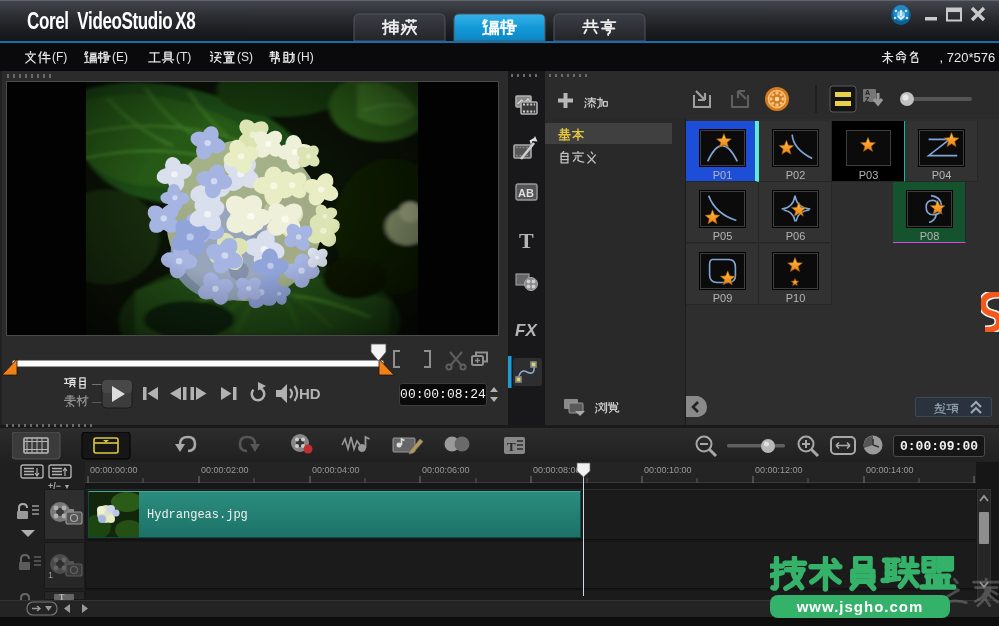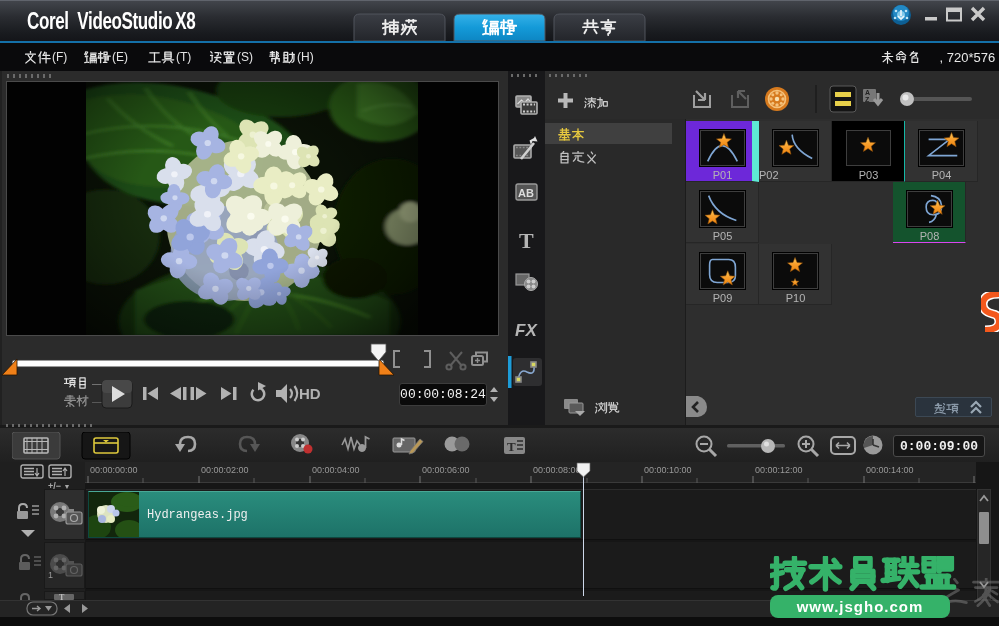--- a/index.html
+++ b/index.html
@@ -694,53 +694,60 @@
 <rect x="173" y="4" width="13" height="13" rx="1" fill="#777"></rect>
 <text x="175" y="10" font-size="7" fill="#222" font-family="Liberation Sans" font-weight="bold">A</text>
 <text x="175" y="17" font-size="7" fill="#222" font-family="Liberation Sans" font-weight="bold">Z</text>
 <path d="M188 8 v10 M184 14 l4 5 4 -5" stroke="#999" stroke-width="3" fill="none"></path>
 </svg>
     <svg class="abs" style="left:898px;top:90px" width="90" height="18">
 <rect x="2" y="7" width="72" height="4" rx="2" fill="#555"></rect>
 <circle cx="9" cy="9" r="7" fill="#c0c0c0"></circle>
       <circle cx="7.5" cy="7.5" r="3" fill="#e8e8e8"></circle>
 </svg>
-    <div class="abs" style="left:686px;top:121px;width:73px;height:61px;background:#6d28d9;border-right:7px solid #5eead4;border-bottom:1px solid #262626">
+    <div class="abs" style="left:686px;top:121px;width:73px;height:61px;background:#1d4ed8;border-right:4px solid #5eead4;border-bottom:1px solid #262626">
 <svg style="position:absolute;left:14px;top:9px;background:#0b0b0b;outline:1px solid #000;border:1px solid #3e3e3e" width="45" height="36" viewBox="0 0 45 34">
         <path d="M7 31 Q22 -2 38 31" fill="none" stroke="#7fa6d4" stroke-width="1.7"></path>
         <polygon points="24.0,1.8 26.1,7.1 31.8,7.5 27.4,11.1 28.8,16.6 24.0,13.6 19.2,16.6 20.6,11.1 16.2,7.5 21.9,7.1" fill="url(#sg)" stroke="#8a4d0a" stroke-width="0.6"></polygon>
       </svg>
 <div style="position:absolute;left:0;top:48px;width:73px;text-align:center;color:#b4b4b4;font-size:11px">P01</div>
     </div>
     <div class="abs" style="left:759px;top:121px;width:73px;height:61px;background:#323232;border-right:1px solid #262626;border-bottom:1px solid #262626">
 <svg style="position:absolute;left:14px;top:9px;background:#0b0b0b;outline:1px solid #000;border:1px solid #3e3e3e" width="45" height="36" viewBox="0 0 45 34">
         <path d="M19 3 Q20 18 40 28" fill="none" stroke="#7fa6d4" stroke-width="1.7"></path>
         <polygon points="13.0,8.8 15.1,14.1 20.8,14.5 16.4,18.1 17.8,23.6 13.0,20.6 8.2,23.6 9.6,18.1 5.2,14.5 10.9,14.1" fill="url(#sg)" stroke="#8a4d0a" stroke-width="0.6"></polygon>
       </svg>
-<div style="position:absolute;left:0;top:48px;width:73px;text-align:left;color:#b4b4b4;font-size:11px">P02</div>
+<div style="position:absolute;left:0;top:48px;width:73px;text-align:center;color:#b4b4b4;font-size:11px">P02</div>
     </div>
     <div class="abs" style="left:832px;top:121px;width:73px;height:61px;background:#000000;border-right:1px solid #14b8a6;border-bottom:1px solid #262626">
 <svg style="position:absolute;left:14px;top:9px;background:#0b0b0b;outline:1px solid #000;border:1px solid #3e3e3e" width="45" height="36" viewBox="0 0 45 34">
         <polygon points="22.0,5.8 24.1,11.1 29.8,11.5 25.4,15.1 26.8,20.6 22.0,17.6 17.2,20.6 18.6,15.1 14.2,11.5 19.9,11.1" fill="url(#sg)" stroke="#8a4d0a" stroke-width="0.6"></polygon>
       </svg>
 <div style="position:absolute;left:0;top:48px;width:73px;text-align:center;color:#b4b4b4;font-size:11px">P03</div>
     </div>
     <div class="abs" style="left:905px;top:121px;width:73px;height:61px;background:#323232;border-right:1px solid #262626;border-bottom:1px solid #262626">
 <svg style="position:absolute;left:14px;top:9px;background:#0b0b0b;outline:1px solid #000;border:1px solid #3e3e3e" width="45" height="36" viewBox="0 0 45 34">
         <path d="M9 8 H31 L9 25 H39" fill="none" stroke="#7fa6d4" stroke-width="1.7"></path>
         <polygon points="33.0,0.8 35.1,6.1 40.8,6.5 36.4,10.1 37.8,15.6 33.0,12.6 28.2,15.6 29.6,10.1 25.2,6.5 30.9,6.1" fill="url(#sg)" stroke="#8a4d0a" stroke-width="0.6"></polygon>
       </svg>
 <div style="position:absolute;left:0;top:48px;width:73px;text-align:center;color:#b4b4b4;font-size:11px">P04</div>
     </div>
     <div class="abs" style="left:686px;top:182px;width:73px;height:61px;background:#323232;border-right:1px solid #262626;border-bottom:1px solid #262626">
 <svg style="position:absolute;left:14px;top:9px;background:#0b0b0b;outline:1px solid #000;border:1px solid #3e3e3e" width="45" height="36" viewBox="0 0 45 34">
         <path d="M8 3 Q15 22 37 29" fill="none" stroke="#7fa6d4" stroke-width="1.7"></path>
         <polygon points="12.0,17.8 14.1,23.1 19.8,23.5 15.4,27.1 16.8,32.6 12.0,29.6 7.2,32.6 8.6,27.1 4.2,23.5 9.9,23.1" fill="url(#sg)" stroke="#8a4d0a" stroke-width="0.6"></polygon>
       </svg>
 <div style="position:absolute;left:0;top:48px;width:73px;text-align:center;color:#b4b4b4;font-size:11px">P05</div>
+    </div>
+    <div class="abs" style="left:759px;top:182px;width:73px;height:61px;background:#323232;border-right:1px solid #262626;border-bottom:1px solid #262626">
+<svg style="position:absolute;left:14px;top:9px;background:#0b0b0b;outline:1px solid #000;border:1px solid #3e3e3e" width="45" height="36" viewBox="0 0 45 34">
+        <path d="M22 3 Q20 16 8 17 M22 3 Q24 16 38 17 M22 30 Q21 20 10 18 M23 30 Q25 19 37 18" fill="none" stroke="#7fa6d4" stroke-width="1.7"></path>
+        <polygon points="26.0,9.8 28.1,15.1 33.8,15.5 29.4,19.1 30.8,24.6 26.0,21.6 21.2,24.6 22.6,19.1 18.2,15.5 23.9,15.1" fill="url(#sg)" stroke="#8a4d0a" stroke-width="0.6"></polygon>
+      </svg>
+<div style="position:absolute;left:0;top:48px;width:73px;text-align:center;color:#b4b4b4;font-size:11px">P06</div>
     </div>
     <div class="abs" style="left:893px;top:182px;width:73px;height:61px;background:#14532d;border-right:1px solid #262626;border-bottom:1px solid #d946ef">
 <svg style="position:absolute;left:14px;top:9px;background:#0b0b0b;outline:1px solid #000;border:1px solid #3e3e3e" width="45" height="36" viewBox="0 0 45 34">
         <path d="M31 14 Q31 8 26 8 Q19 8 19 15 Q19 23 26 23 Q36 23 35 13 Q34 4 24 3 M30 22 Q28 30 22 31" fill="none" stroke="#7fa6d4" stroke-width="1.7"></path>
         <polygon points="31.0,7.8 33.1,13.1 38.8,13.5 34.4,17.1 35.8,22.6 31.0,19.6 26.2,22.6 27.6,17.1 23.2,13.5 28.9,13.1" fill="url(#sg)" stroke="#8a4d0a" stroke-width="0.6"></polygon>
       </svg>
 <div style="position:absolute;left:0;top:48px;width:73px;text-align:center;color:#b4b4b4;font-size:11px">P08</div>
     </div>
     <div class="abs" style="left:686px;top:244px;width:73px;height:61px;background:#323232;border-right:1px solid #262626;border-bottom:1px solid #262626">
 <svg style="position:absolute;left:14px;top:9px;background:#0b0b0b;outline:1px solid #000;border:1px solid #3e3e3e" width="45" height="36" viewBox="0 0 45 34">

